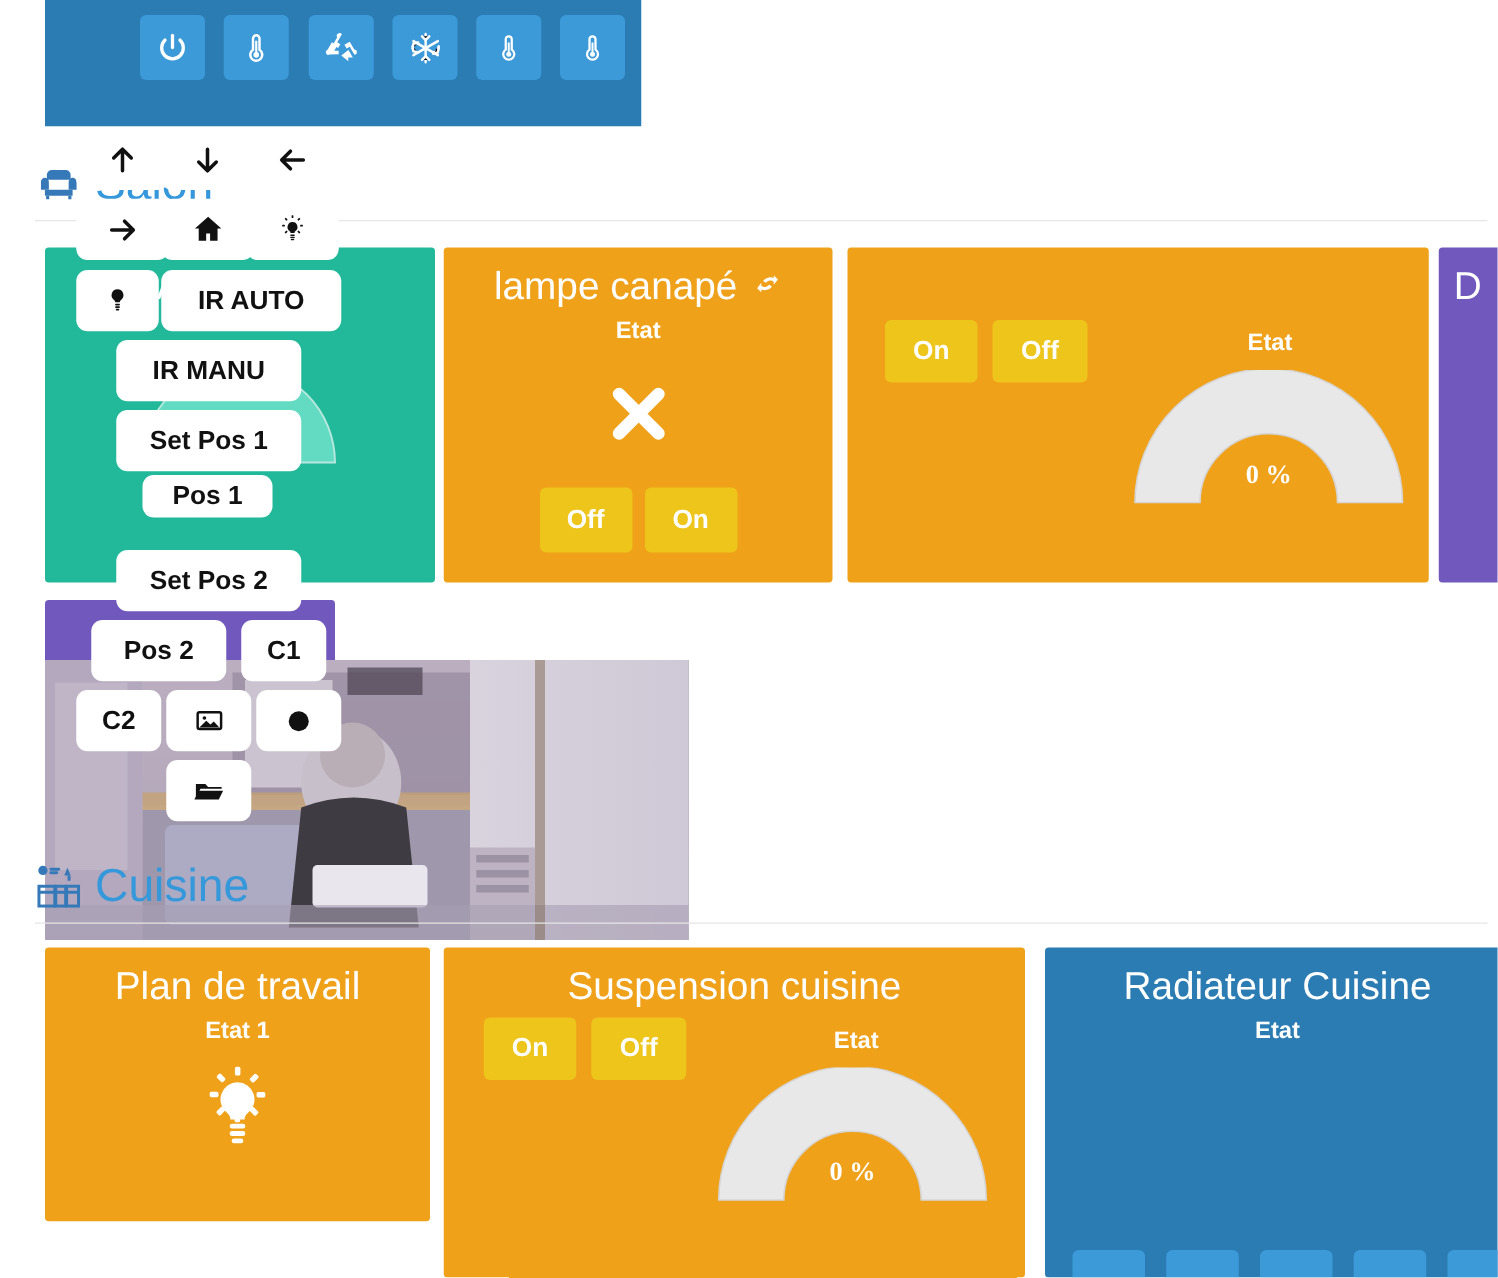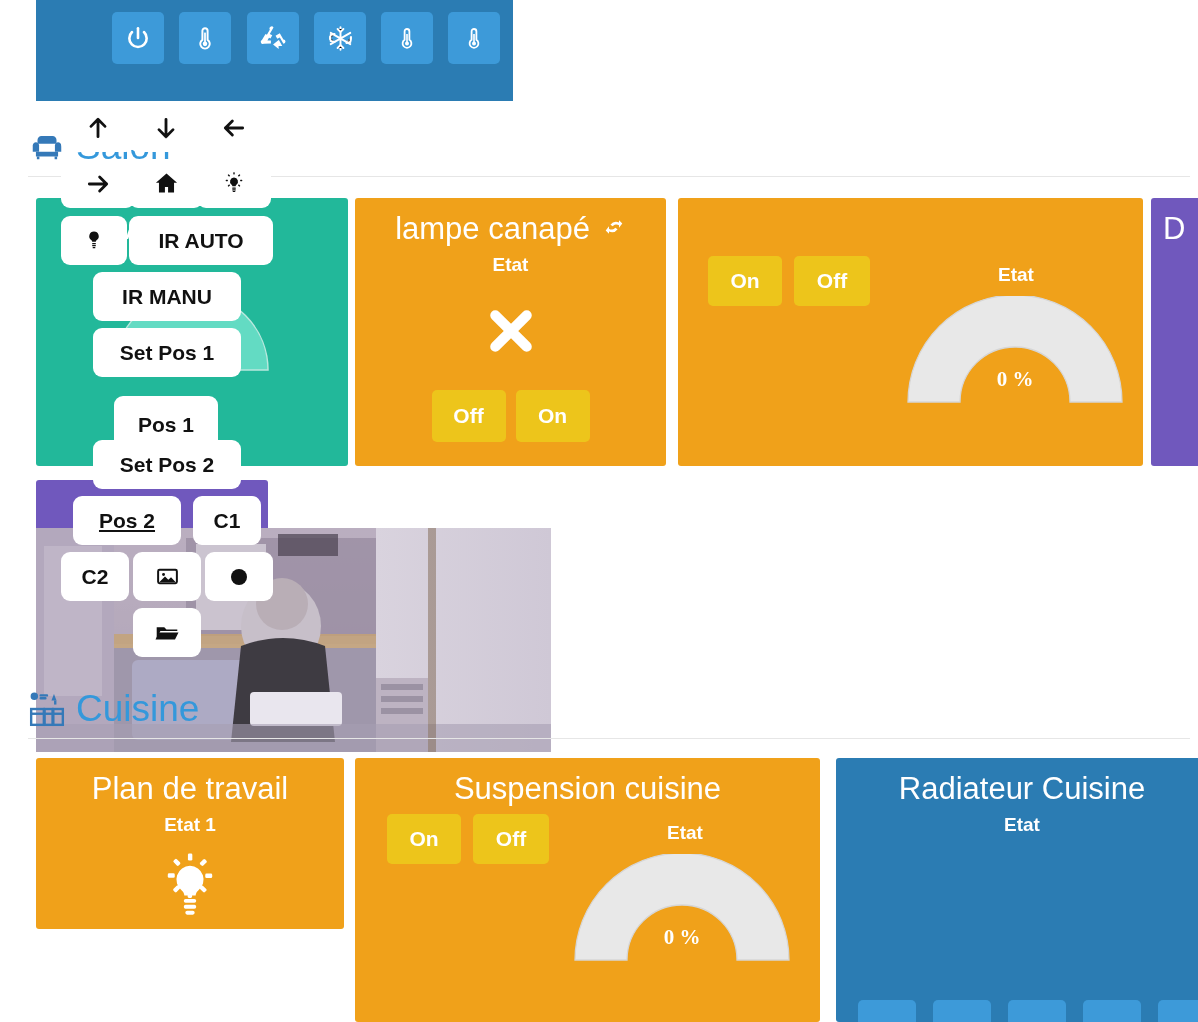--- a/index.html
+++ b/index.html
@@ -268,21 +268,21 @@
         <circle cx="4" cy="4" r="1.6" fill="#3579b8"></circle>
         <path d="M8 3.4h4M8 5.2h3" stroke-linecap="round"></path>
         <path d="M16.4 2.5 18 6.6h-3.2z" fill="#3579b8" stroke="none"></path>
         <path d="M17.2 6.6v2.6"></path>
       </svg>
     </span>
     <span>Cuisine</span>
     <span class="sec-rule"></span>
   </div>
 
-  <div class="card orange" style="left:36px; top:758px; width:308px; height:171px;">
+  <div class="card orange" style="left:36px; top:758px; width:308px; height:219px;">
     <div class="title">Plan de travail</div>
     <div class="sub">Etat 1</div>
     <div style="margin-top:16px;">
       <svg width="62" height="68" viewBox="0 0 24 26" fill="#fff">
         <path d="M12 5.2a5.3 5.3 0 0 0-3.2 9.5c.6.5 1 1.2 1 2h4.4c0-.8.4-1.5 1-2A5.3 5.3 0 0 0 12 5.2z"></path>
         <rect x="9.6" y="18" width="4.8" height="1.5" rx=".7"></rect>
         <rect x="9.6" y="20.3" width="4.8" height="1.5" rx=".7"></rect>
         <rect x="10.2" y="22.6" width="3.6" height="1.5" rx=".7"></rect>
         <rect x="11.2" y="0.4" width="1.7" height="2.7" rx=".5"></rect>
         <rect x="11.2" y="0.4" width="1.7" height="2.7" rx=".5" transform="rotate(45 12 9)"></rect>
@@ -388,25 +388,25 @@
         <rect x="10.6" y="19" width="2.8" height="1.3" rx=".6"></rect>
       </svg>
         </span>
     </button>
     <button class="fbtn" style="left:113px; top:216px; width:144px; height:49px;">IR AUTO</button>
 
     <button class="fbtn" style="left:77px; top:272px; width:148px; height:49px;">IR MANU</button>
 
     <button class="fbtn" style="left:77px; top:328px; width:148px; height:49px;">Set Pos 1</button>
 
-    <button class="fbtn" style="left:98px; top:396px; width:104px; height:58px;">Pos 1</button>
+    <button class="fbtn" style="left:98px; top:380px; width:104px; height:34px;">Pos 1</button>
 
     <button class="fbtn" style="left:77px; top:440px; width:148px; height:49px;">Set Pos 2</button>
 
-    <button class="fbtn" style="left:57px; top:496px; width:108px; height:49px;text-decoration:underline;">Pos 2</button>
+    <button class="fbtn" style="left:57px; top:496px; width:108px; height:49px;">Pos 2</button>
     <button class="fbtn" style="left:177px; top:496px; width:68px; height:49px;">C1</button>
 
     <button class="fbtn" style="left:45px; top:552px; width:68px; height:49px;">C2</button>
     <button class="fbtn" style="left:117px; top:552px; width:68px; height:49px;">
       <span>
       <svg width="25" height="25" viewBox="0 0 24 24" fill="none" stroke="#111" stroke-width="1.9">
         <rect x="3" y="5.5" width="18" height="13" rx="1.4"></rect>
         <circle cx="8.2" cy="10" r="1.4" fill="#111" stroke="none"></circle>
         <path d="M4.3 17.2 9.6 12l3.2 3 2.6-2.4 4.3 4.6z" fill="#111" stroke="none"></path>
       </svg>

